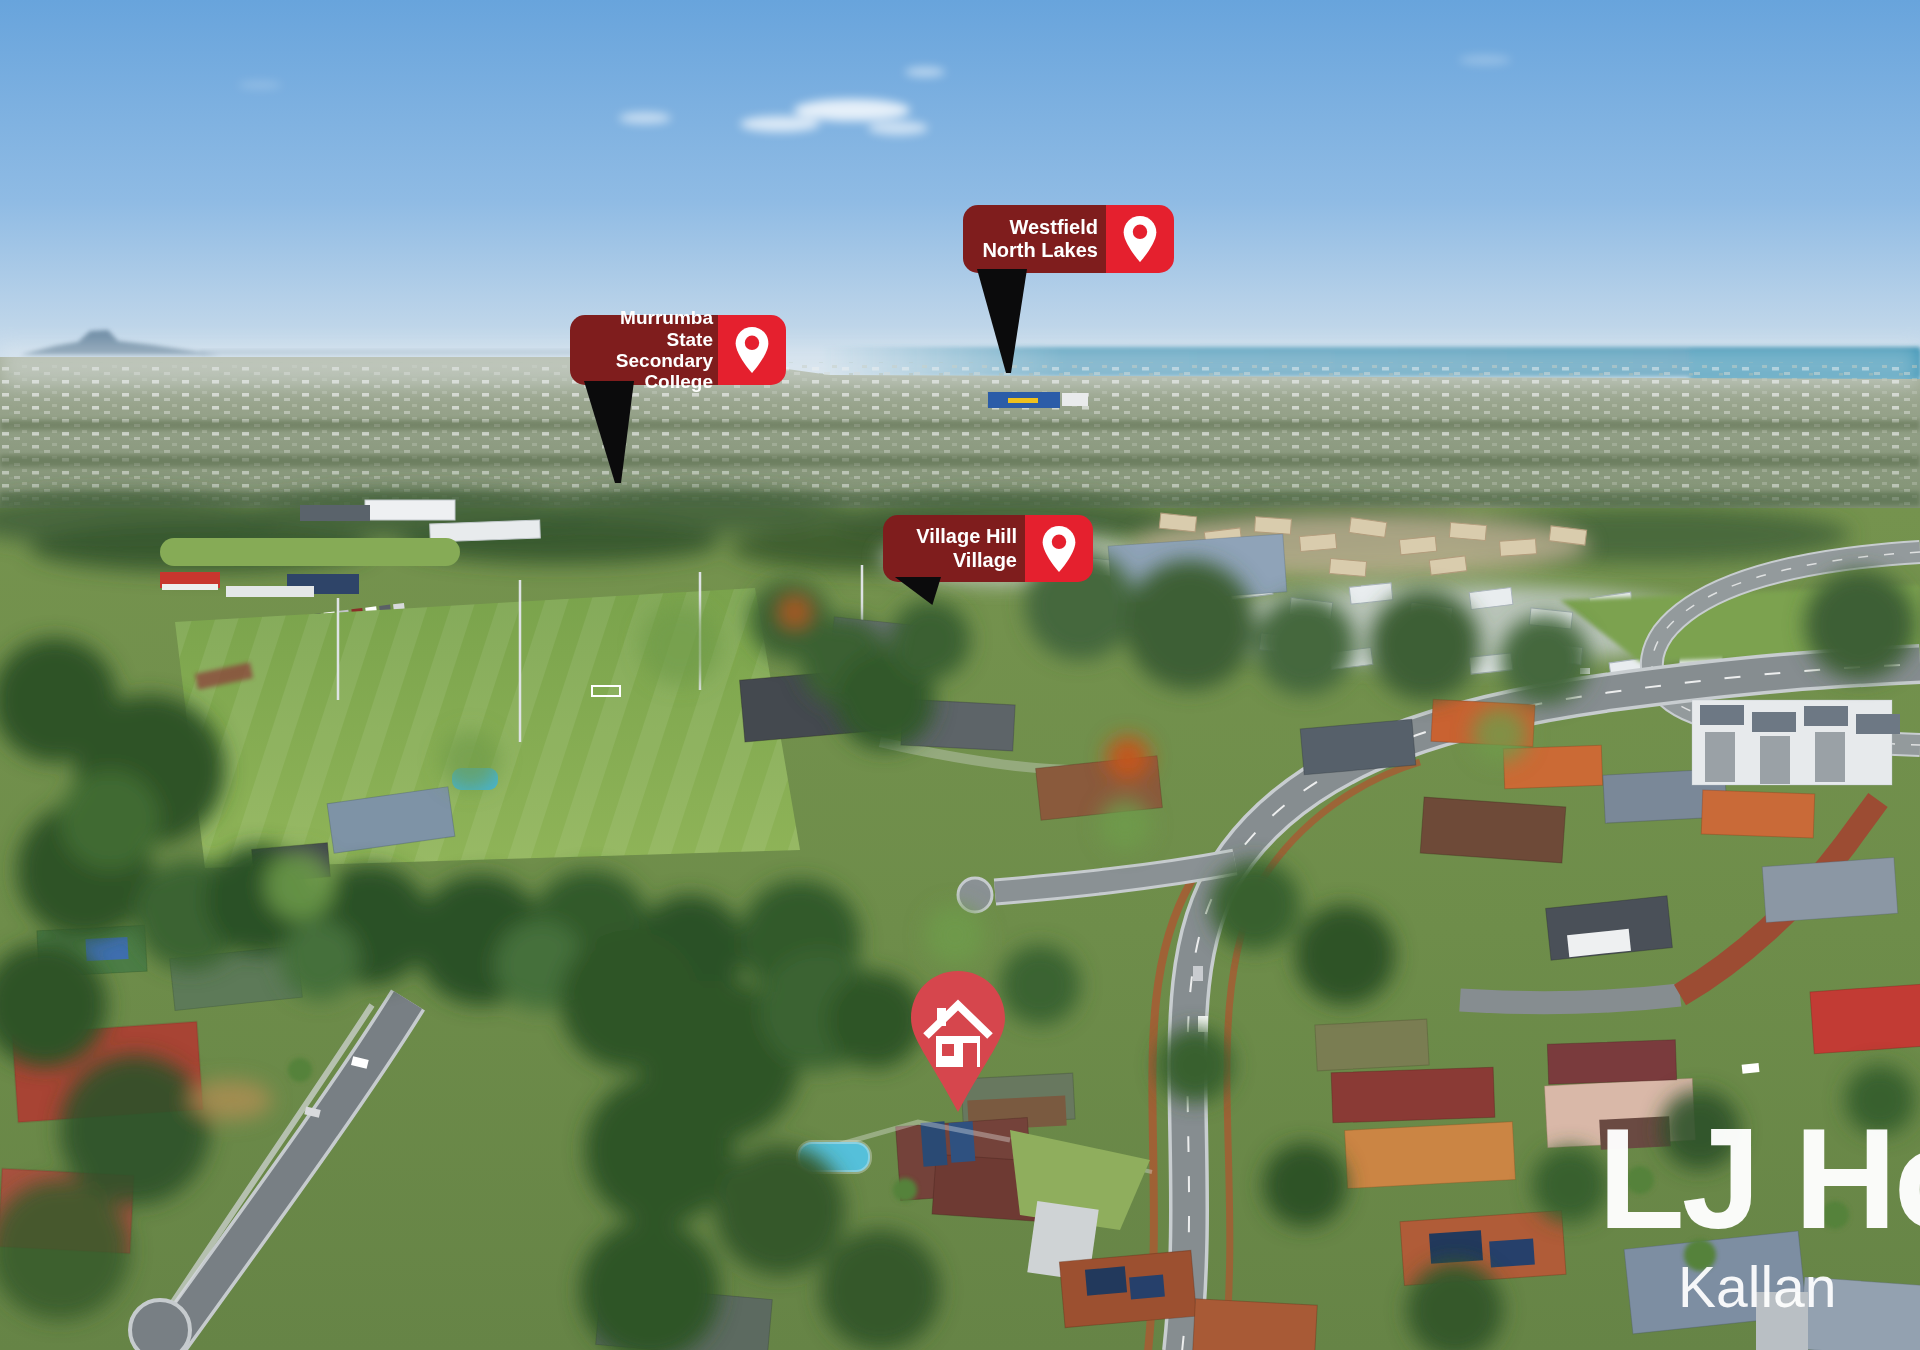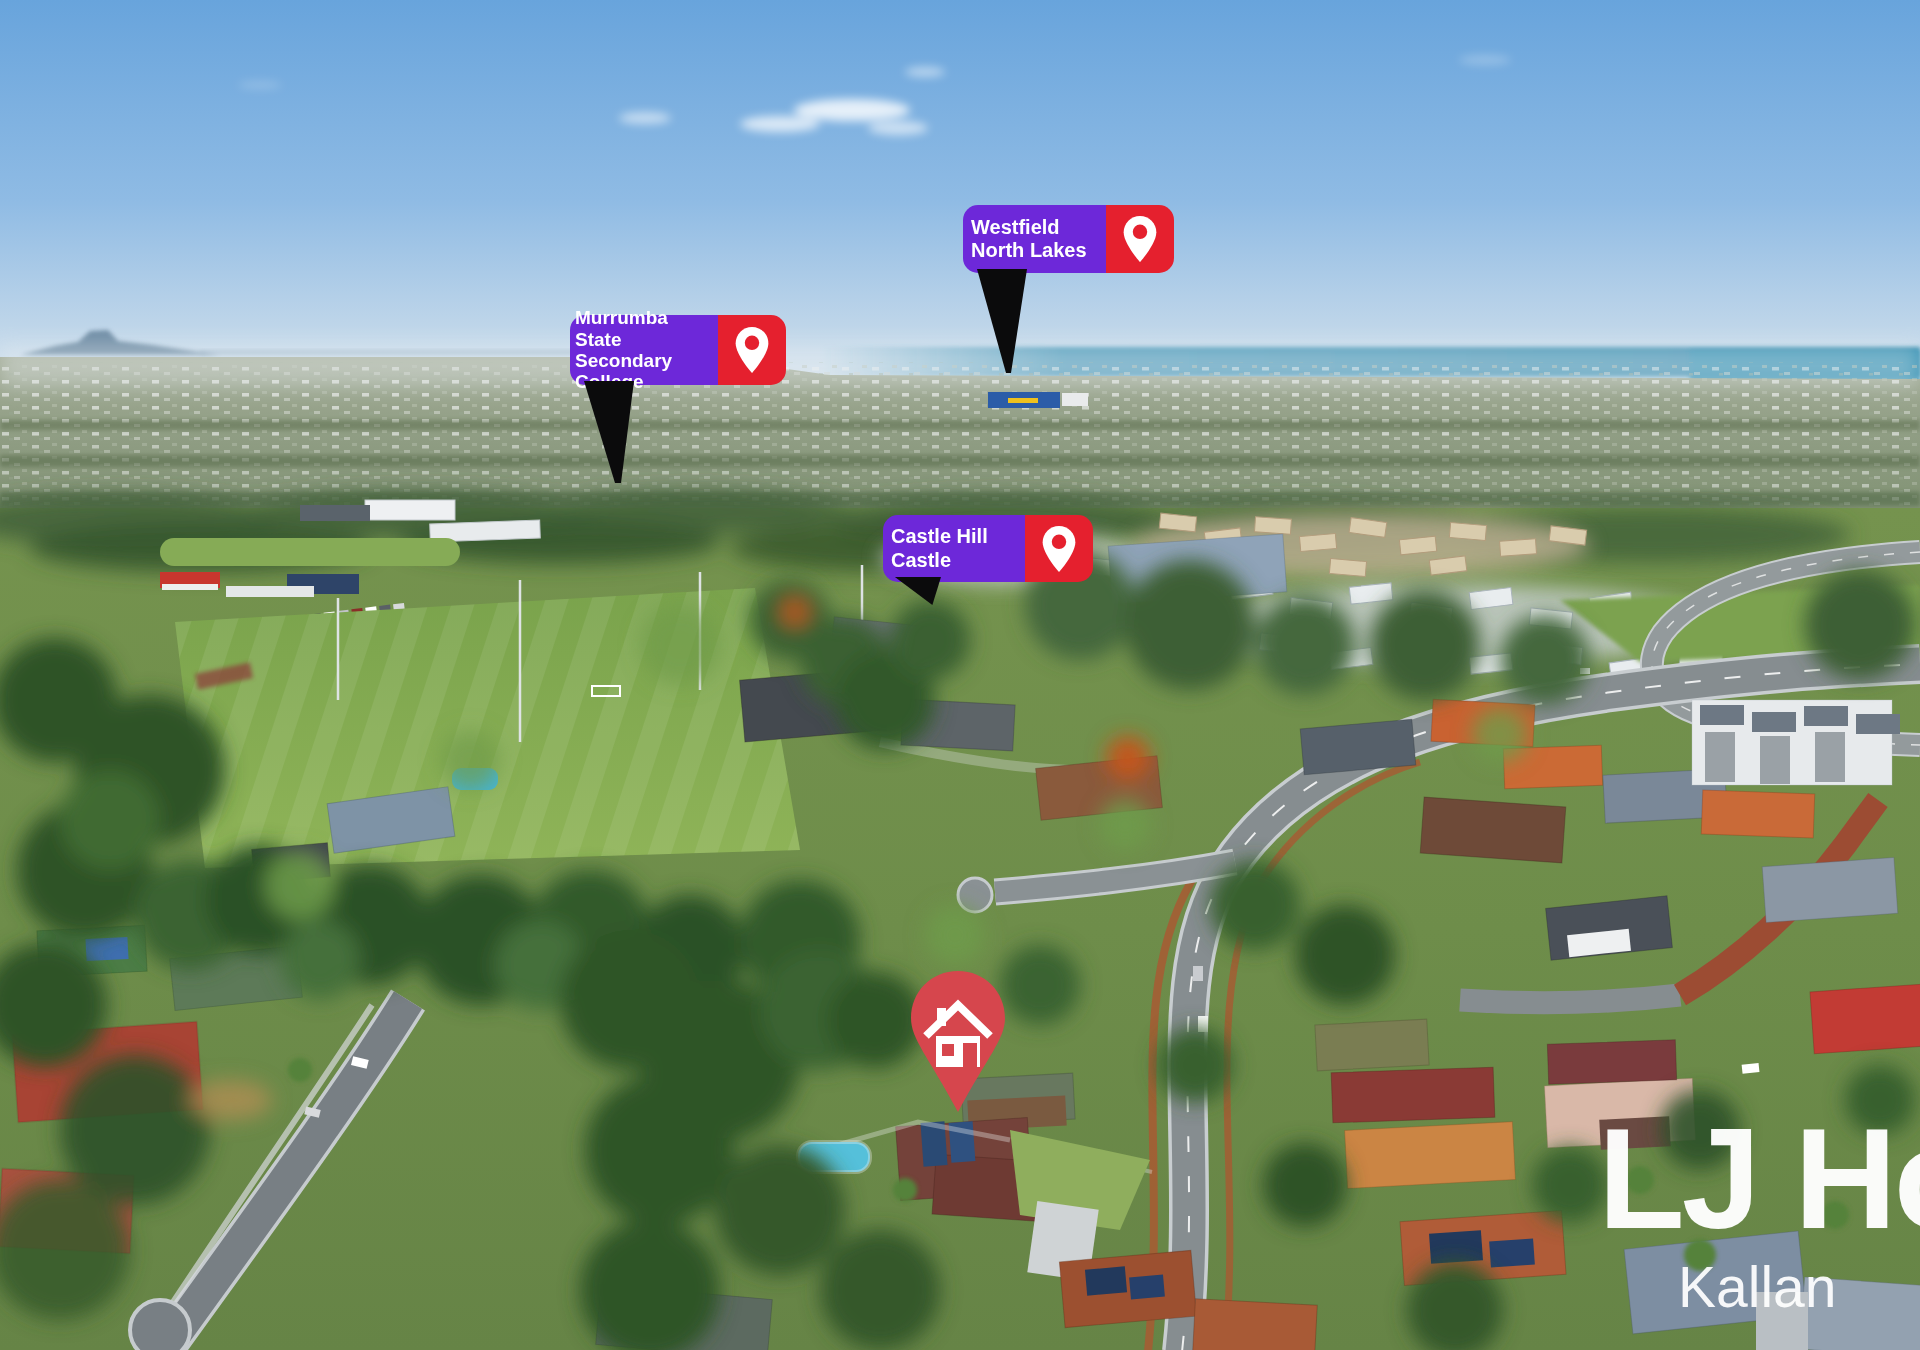--- a/index.html
+++ b/index.html
@@ -5,22 +5,22 @@
   html,body{margin:0;padding:0;background:#000;}
   .stage{
     position:relative;width:1920px;height:1350px;overflow:hidden;
     font-family:"Liberation Sans",sans-serif;
   }
   .scene{position:absolute;left:0;top:0;width:1920px;height:1350px;display:block;}
 
   
   .callout{position:absolute;display:flex;align-items:stretch;}
   .callout .ct{
-    background:#6d28d9;color:#fff;display:flex;align-items:center;justify-content:center;
-    text-align:left;font-weight:600;border-radius:15px 0 0 15px;
+    background:#7f1d1d;color:#fff;display:flex;align-items:center;justify-content:center;
+    text-align:right;font-weight:600;border-radius:15px 0 0 15px;
     padding:0 8px;box-sizing:border-box;
   }
   .callout .pinbox{
     background:#e5202e;border-radius:0 15px 15px 0;display:flex;
     align-items:center;justify-content:center;width:68px;
   }
   .callout .tail{position:absolute;background:#0b0b0c;}
 
   .callout.westfield{left:963px;top:205px;height:68px;}
   .callout.westfield .ct{width:143px;font-size:20px;line-height:1.16;}
@@ -402,21 +402,21 @@
     <div class="pinbox">
       <svg width="40" height="50" viewBox="0 0 40 52">
         <path d="M20 2 C10.6 2 3 9.6 3 19 C3 31 20 50 20 50 C20 50 37 31 37 19 C37 9.6 29.4 2 20 2 Z" fill="#ffffff"></path>
         <circle cx="20" cy="18.5" r="7.5" fill="#e5202e"></circle>
       </svg>
     </div>
     <div class="tail"></div>
   </div>
 
   <div class="callout castlehill">
-    <div class="ct">Castle Hill Castle</div>
+    <div class="ct">Village Hill Village</div>
     <div class="pinbox">
       <svg width="40" height="50" viewBox="0 0 40 52">
         <path d="M20 2 C10.6 2 3 9.6 3 19 C3 31 20 50 20 50 C20 50 37 31 37 19 C37 9.6 29.4 2 20 2 Z" fill="#ffffff"></path>
         <circle cx="20" cy="18.5" r="7.5" fill="#e5202e"></circle>
       </svg>
     </div>
     <div class="tail"></div>
   </div>
 
   <div class="house-pin">

